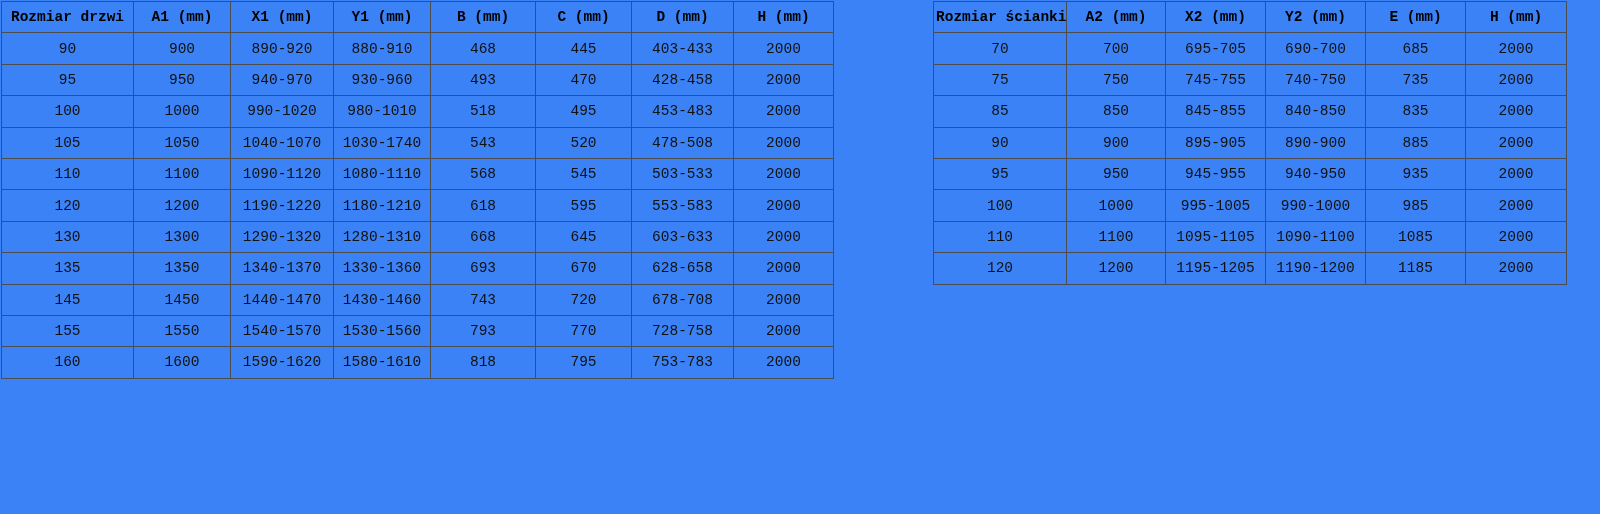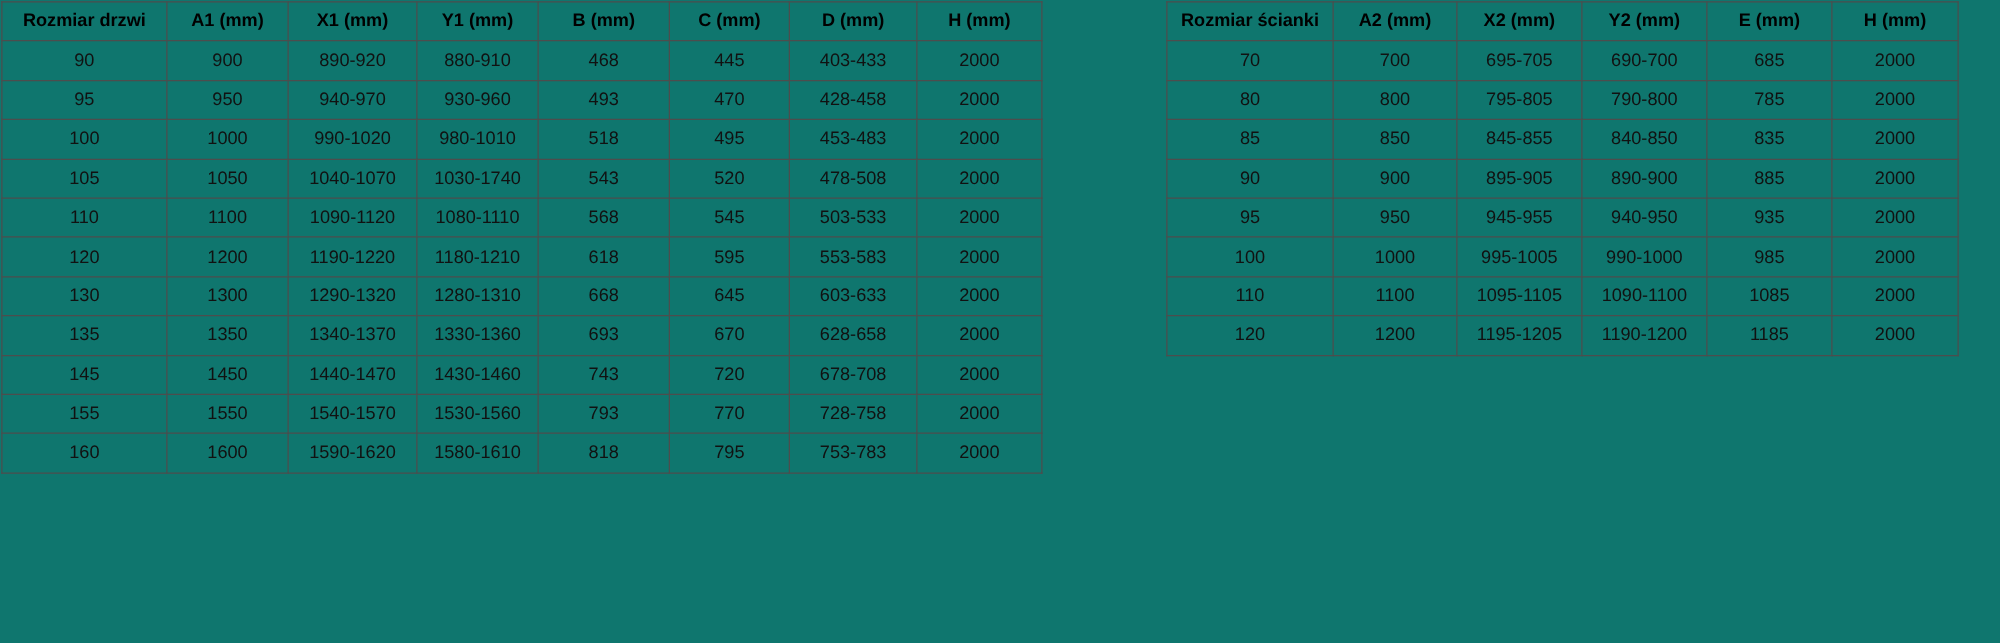--- a/index.html
+++ b/index.html
@@ -4,22 +4,22 @@
 <style>
   html, body {
     margin: 0;
     padding: 0;
     background: #ffffff;
   }
   .page {
     position: relative;
     width: 1600px;
     height: 514px;
-    background: #0f766e;
-    font-family: Liberation Sans, sans-serif;
+    background: #3b82f6;
+    font-family: Liberation Mono, monospace;
     color: #1a1a1a;
     overflow: hidden;
   }
   table.spec-table {
     position: absolute;
     border-collapse: collapse;
     table-layout: fixed;
     font-size: 14.5px;
   }
   table.spec-table th,
@@ -225,25 +225,25 @@
     <tbody>
         <tr>
           <td>70</td>
           <td>700</td>
           <td>695-705</td>
           <td>690-700</td>
           <td>685</td>
           <td>2000</td>
         </tr>
         <tr>
-          <td>80</td>
-          <td>800</td>
-          <td>795-805</td>
-          <td>790-800</td>
-          <td>785</td>
+          <td>75</td>
+          <td>750</td>
+          <td>745-755</td>
+          <td>740-750</td>
+          <td>735</td>
           <td>2000</td>
         </tr>
         <tr>
           <td>85</td>
           <td>850</td>
           <td>845-855</td>
           <td>840-850</td>
           <td>835</td>
           <td>2000</td>
         </tr>

